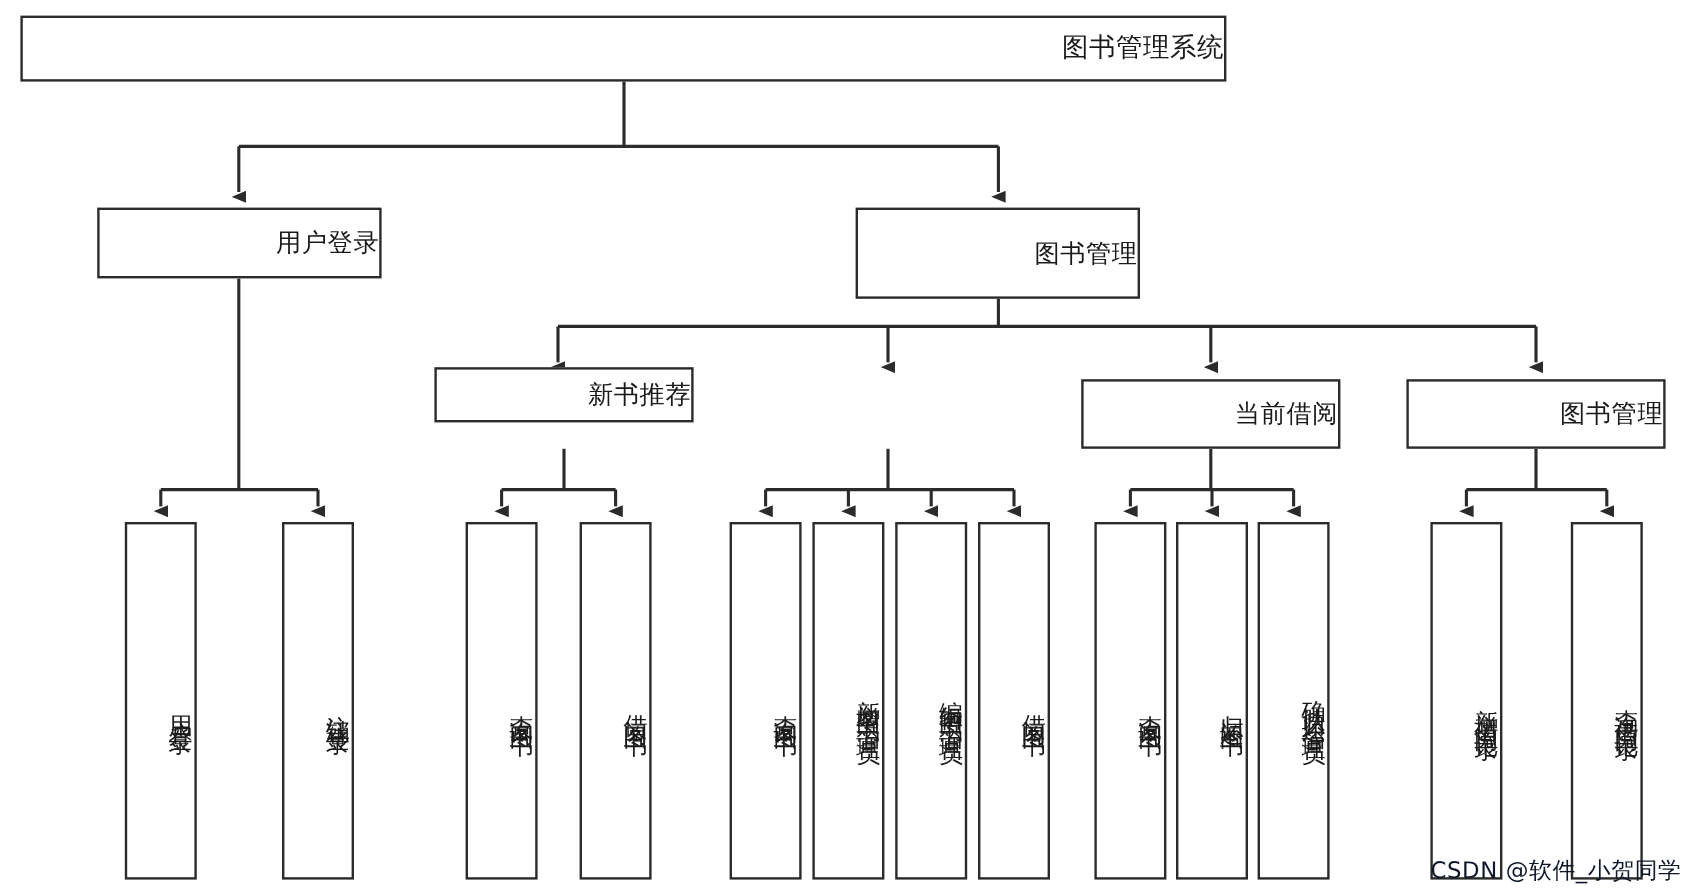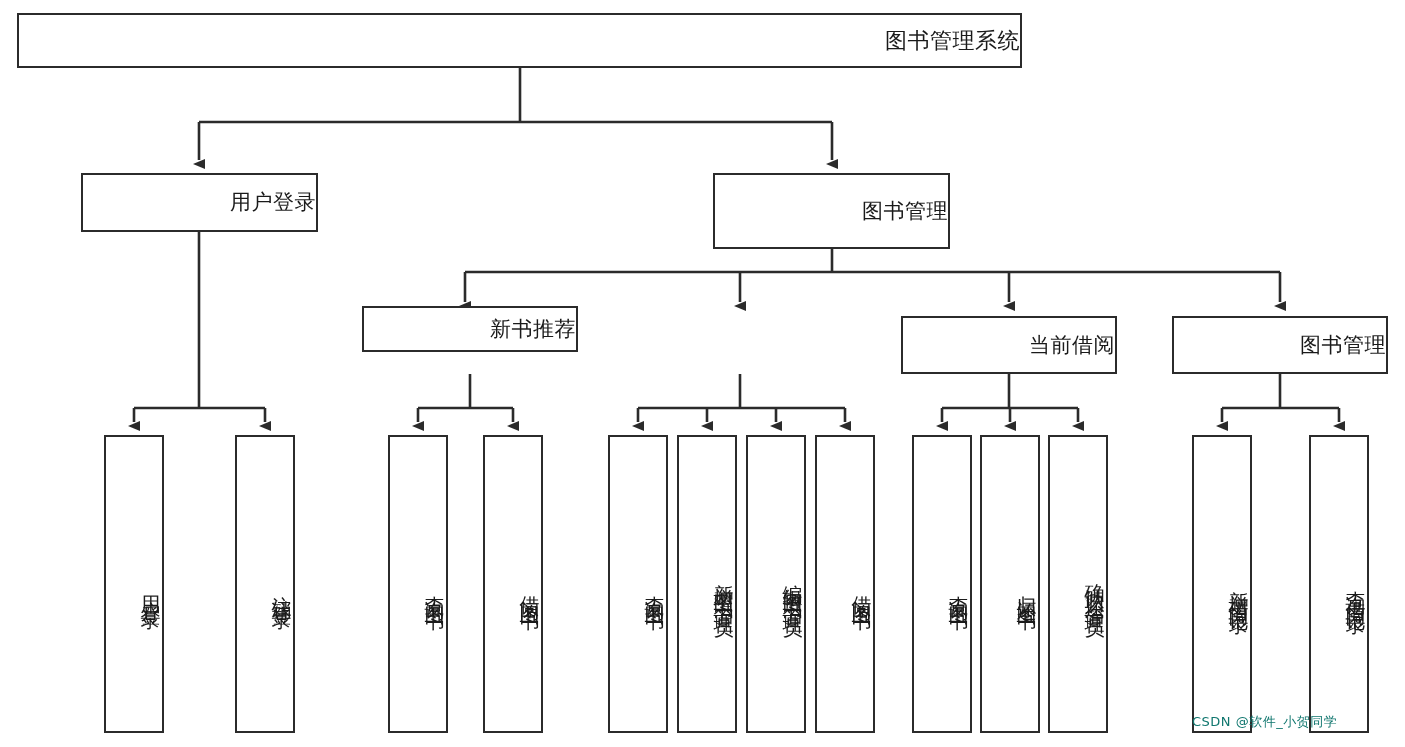--- a/index.html
+++ b/index.html
@@ -58,22 +58,22 @@
   .node.vert .vlabel {
     writing-mode: vertical-rl;
     text-orientation: upright;
     display: block;
     white-space: nowrap;
   }
   .watermark {
     position: absolute;
     left: 1192px;
     top: 713px;
-    font-size: 13px;
-    color: #0f766e;
+    font-size: 19px;
+    color: #0f172a;
     white-space: nowrap;
     letter-spacing: 0.5px;
   }
 </style>
 </head>
 <body>
 
 <div id="diagram-root">
 
   <svg class="edges" viewBox="0 0 1405 747" xmlns="http://www.w3.org/2000/svg">

